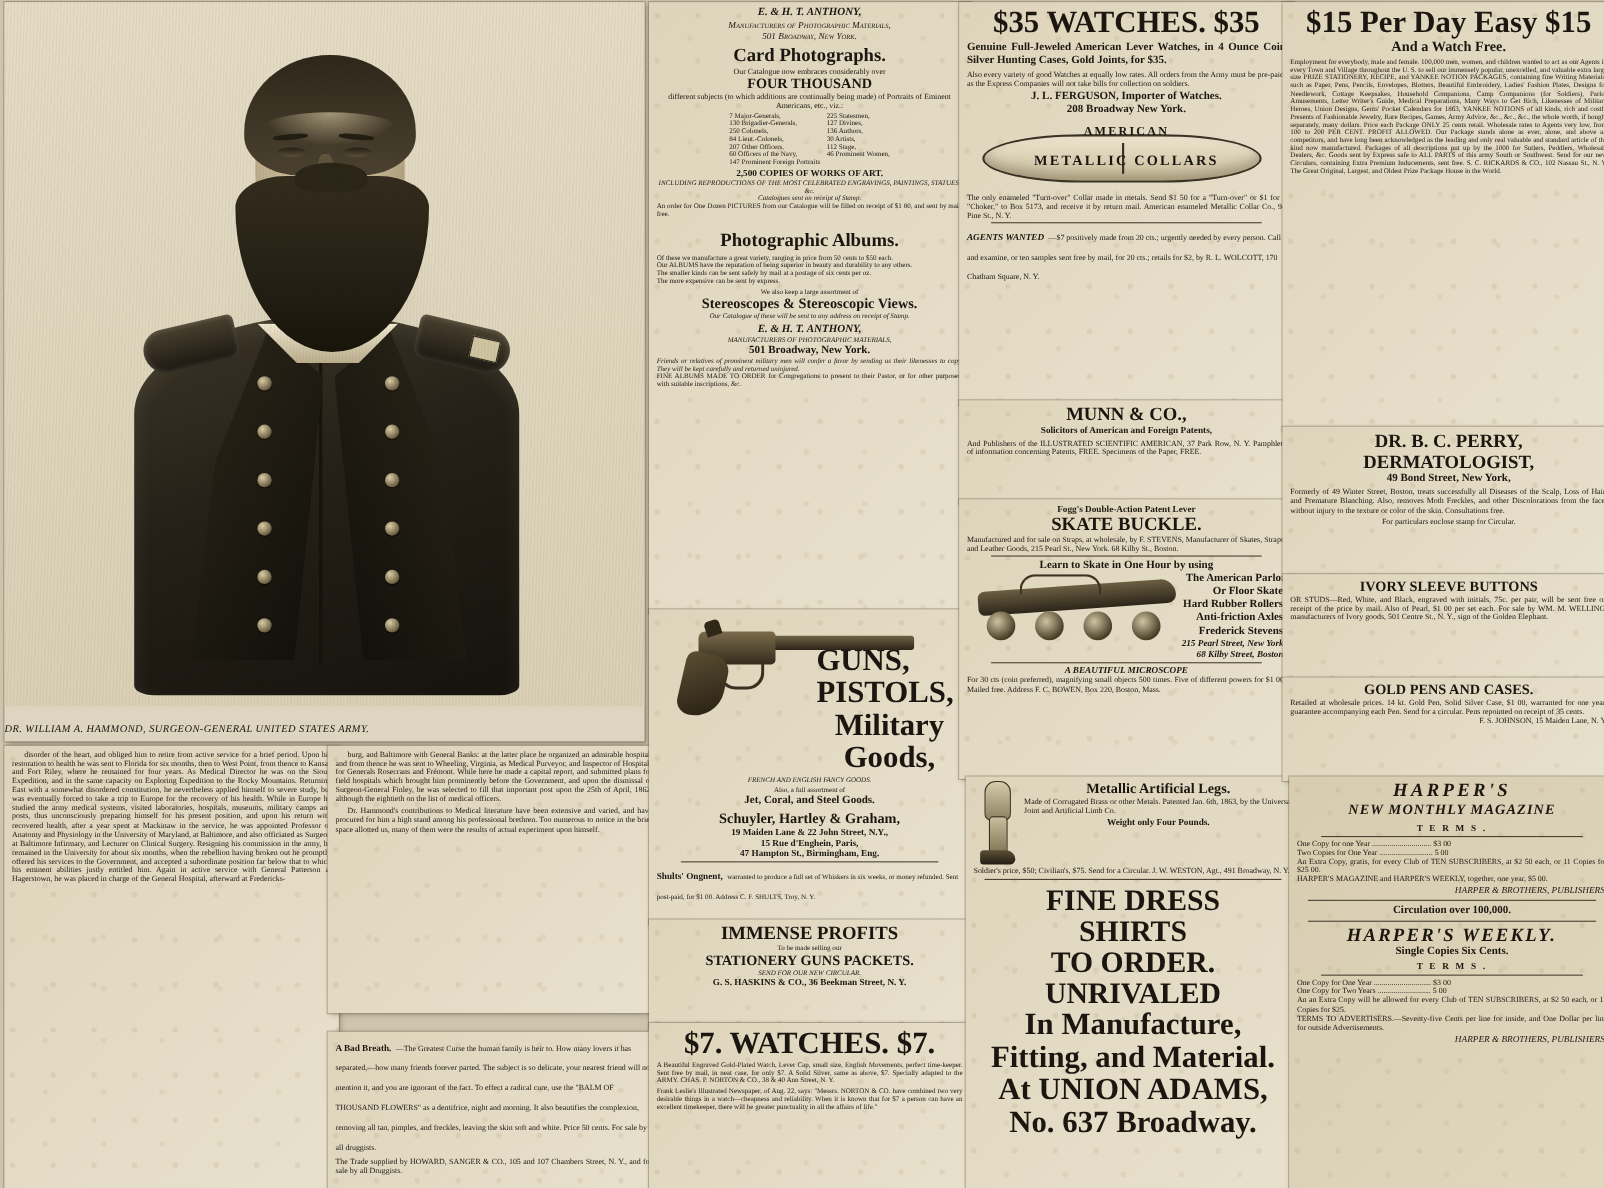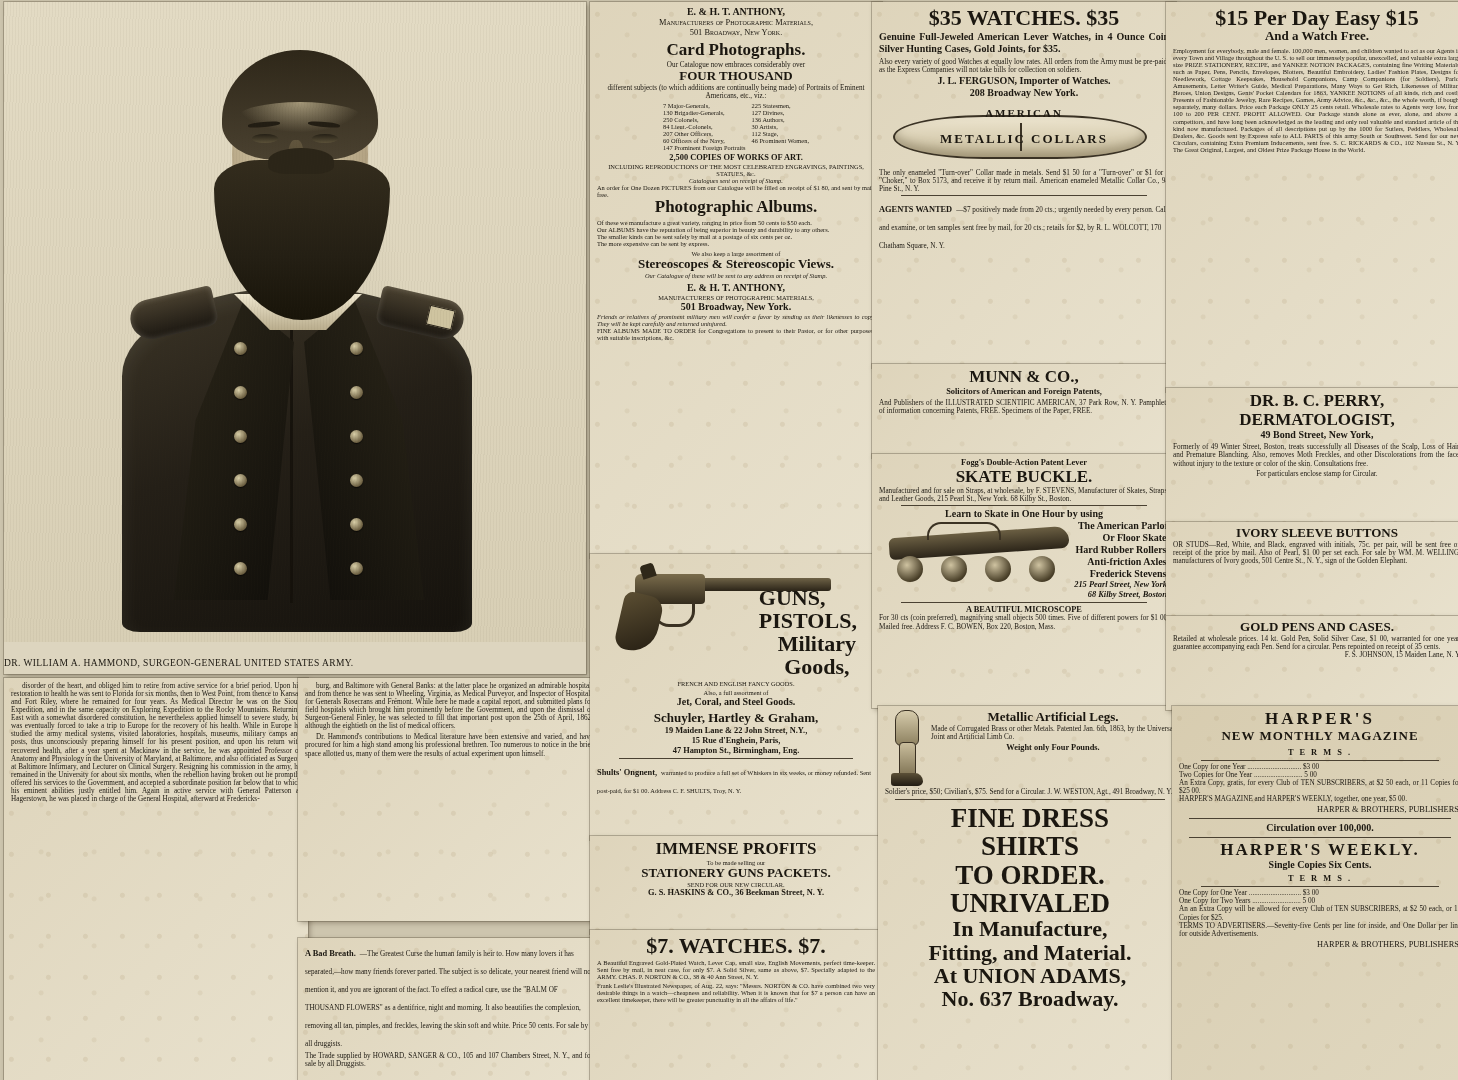--- a/index.html
+++ b/index.html
@@ -23,32 +23,32 @@
       radial-gradient(circle at 20% 30%, rgba(170,150,110,.18) 0 2px, transparent 3px),
       radial-gradient(circle at 70% 70%, rgba(170,150,110,.14) 0 2px, transparent 3px),
       linear-gradient(135deg, rgba(205,190,155,.35), rgba(236,229,209,.2));
     background-size:37px 41px, 53px 47px, 100% 100%;
   }
   .clip.dark{background-color:#ddd4bb;}
   .pad{padding:4px 7px;}
 
   .c{text-align:center;}
   .j{text-align:justify;}
-  .sc{font-variant:small-caps;}
+  .sc{font-variant:small-caps;font-style:italic;}
   .b{font-weight:bold;}
   .i{font-style:italic;}
   .hr{border:0;border-top:1px solid #4a4132;margin:3px 10px;}
   .hr.thin{margin:2px 22px;}
   .tiny{font-size:7.2px;line-height:1.12;}
   .xtiny{font-size:6.4px;line-height:1.1;}
   .sm{font-size:8.4px;line-height:1.18;}
   .md{font-size:10px;line-height:1.2;}
   .lg{font-size:13px;line-height:1.15;}
   .xl{font-size:17px;line-height:1.1;}
-  .xxl{font-size:22px;line-height:1.05;}
+  .xxl{font-size:28px;line-height:1.05;}
   .huge{font-size:27px;line-height:1.05;}
 
   
   #portrait-clip{left:4px;top:2px;width:582px;height:672px;background:#ddd5bf;}
   .engraving{
     position:absolute;left:0;top:0;width:582px;height:640px;
     background:
       radial-gradient(ellipse 150px 200px at 300px 300px, rgba(30,25,18,.05), transparent 70%),
       linear-gradient(180deg,#e3dbc4,#d8cfb5);
   }
@@ -256,21 +256,21 @@
         <div>136 Authors,</div>
         <div>30 Artists,</div>
         <div>112 Stage,</div>
         <div>46 Prominent Women,</div>
       </div>
     </div>
     <div class="c sm b">2,500 COPIES OF WORKS OF ART.</div>
     <div class="c xtiny sc">INCLUDING REPRODUCTIONS OF THE MOST CELEBRATED ENGRAVINGS, PAINTINGS, STATUES, &amp;c.</div>
     <div class="c xtiny i">Catalogues sent on receipt of Stamp.</div>
     <div class="xtiny j">An order for One Dozen PICTURES from our Catalogue will be filled on receipt of $1 80, and sent by mail, free.</div>
-    <div class="c xl b" style="margin:0 0 2px;">Photographic Albums.</div>
+    <div class="c xl b" style="margin:12px 0 2px;">Photographic Albums.</div>
     <div class="xtiny j">Of these we manufacture a great variety, ranging in price from 50 cents to $50 each.</div>
     <div class="xtiny j">Our ALBUMS have the reputation of being superior in beauty and durability to any others.</div>
     <div class="xtiny j">The smaller kinds can be sent safely by mail at a postage of six cents per oz.</div>
     <div class="xtiny j">The more expensive can be sent by express.</div>
     <div class="c xtiny" style="margin-top:3px;">We also keep a large assortment of</div>
     <div class="c lg b">Stereoscopes &amp; Stereoscopic Views.</div>
     <div class="c xtiny i">Our Catalogue of these will be sent to any address on receipt of Stamp.</div>
     <div class="c md b sc" style="margin-top:3px;">E. &amp; H. T. ANTHONY,</div>
     <div class="c xtiny sc">MANUFACTURERS OF PHOTOGRAPHIC MATERIALS,</div>
     <div class="c md b">501 Broadway, New York.</div>

